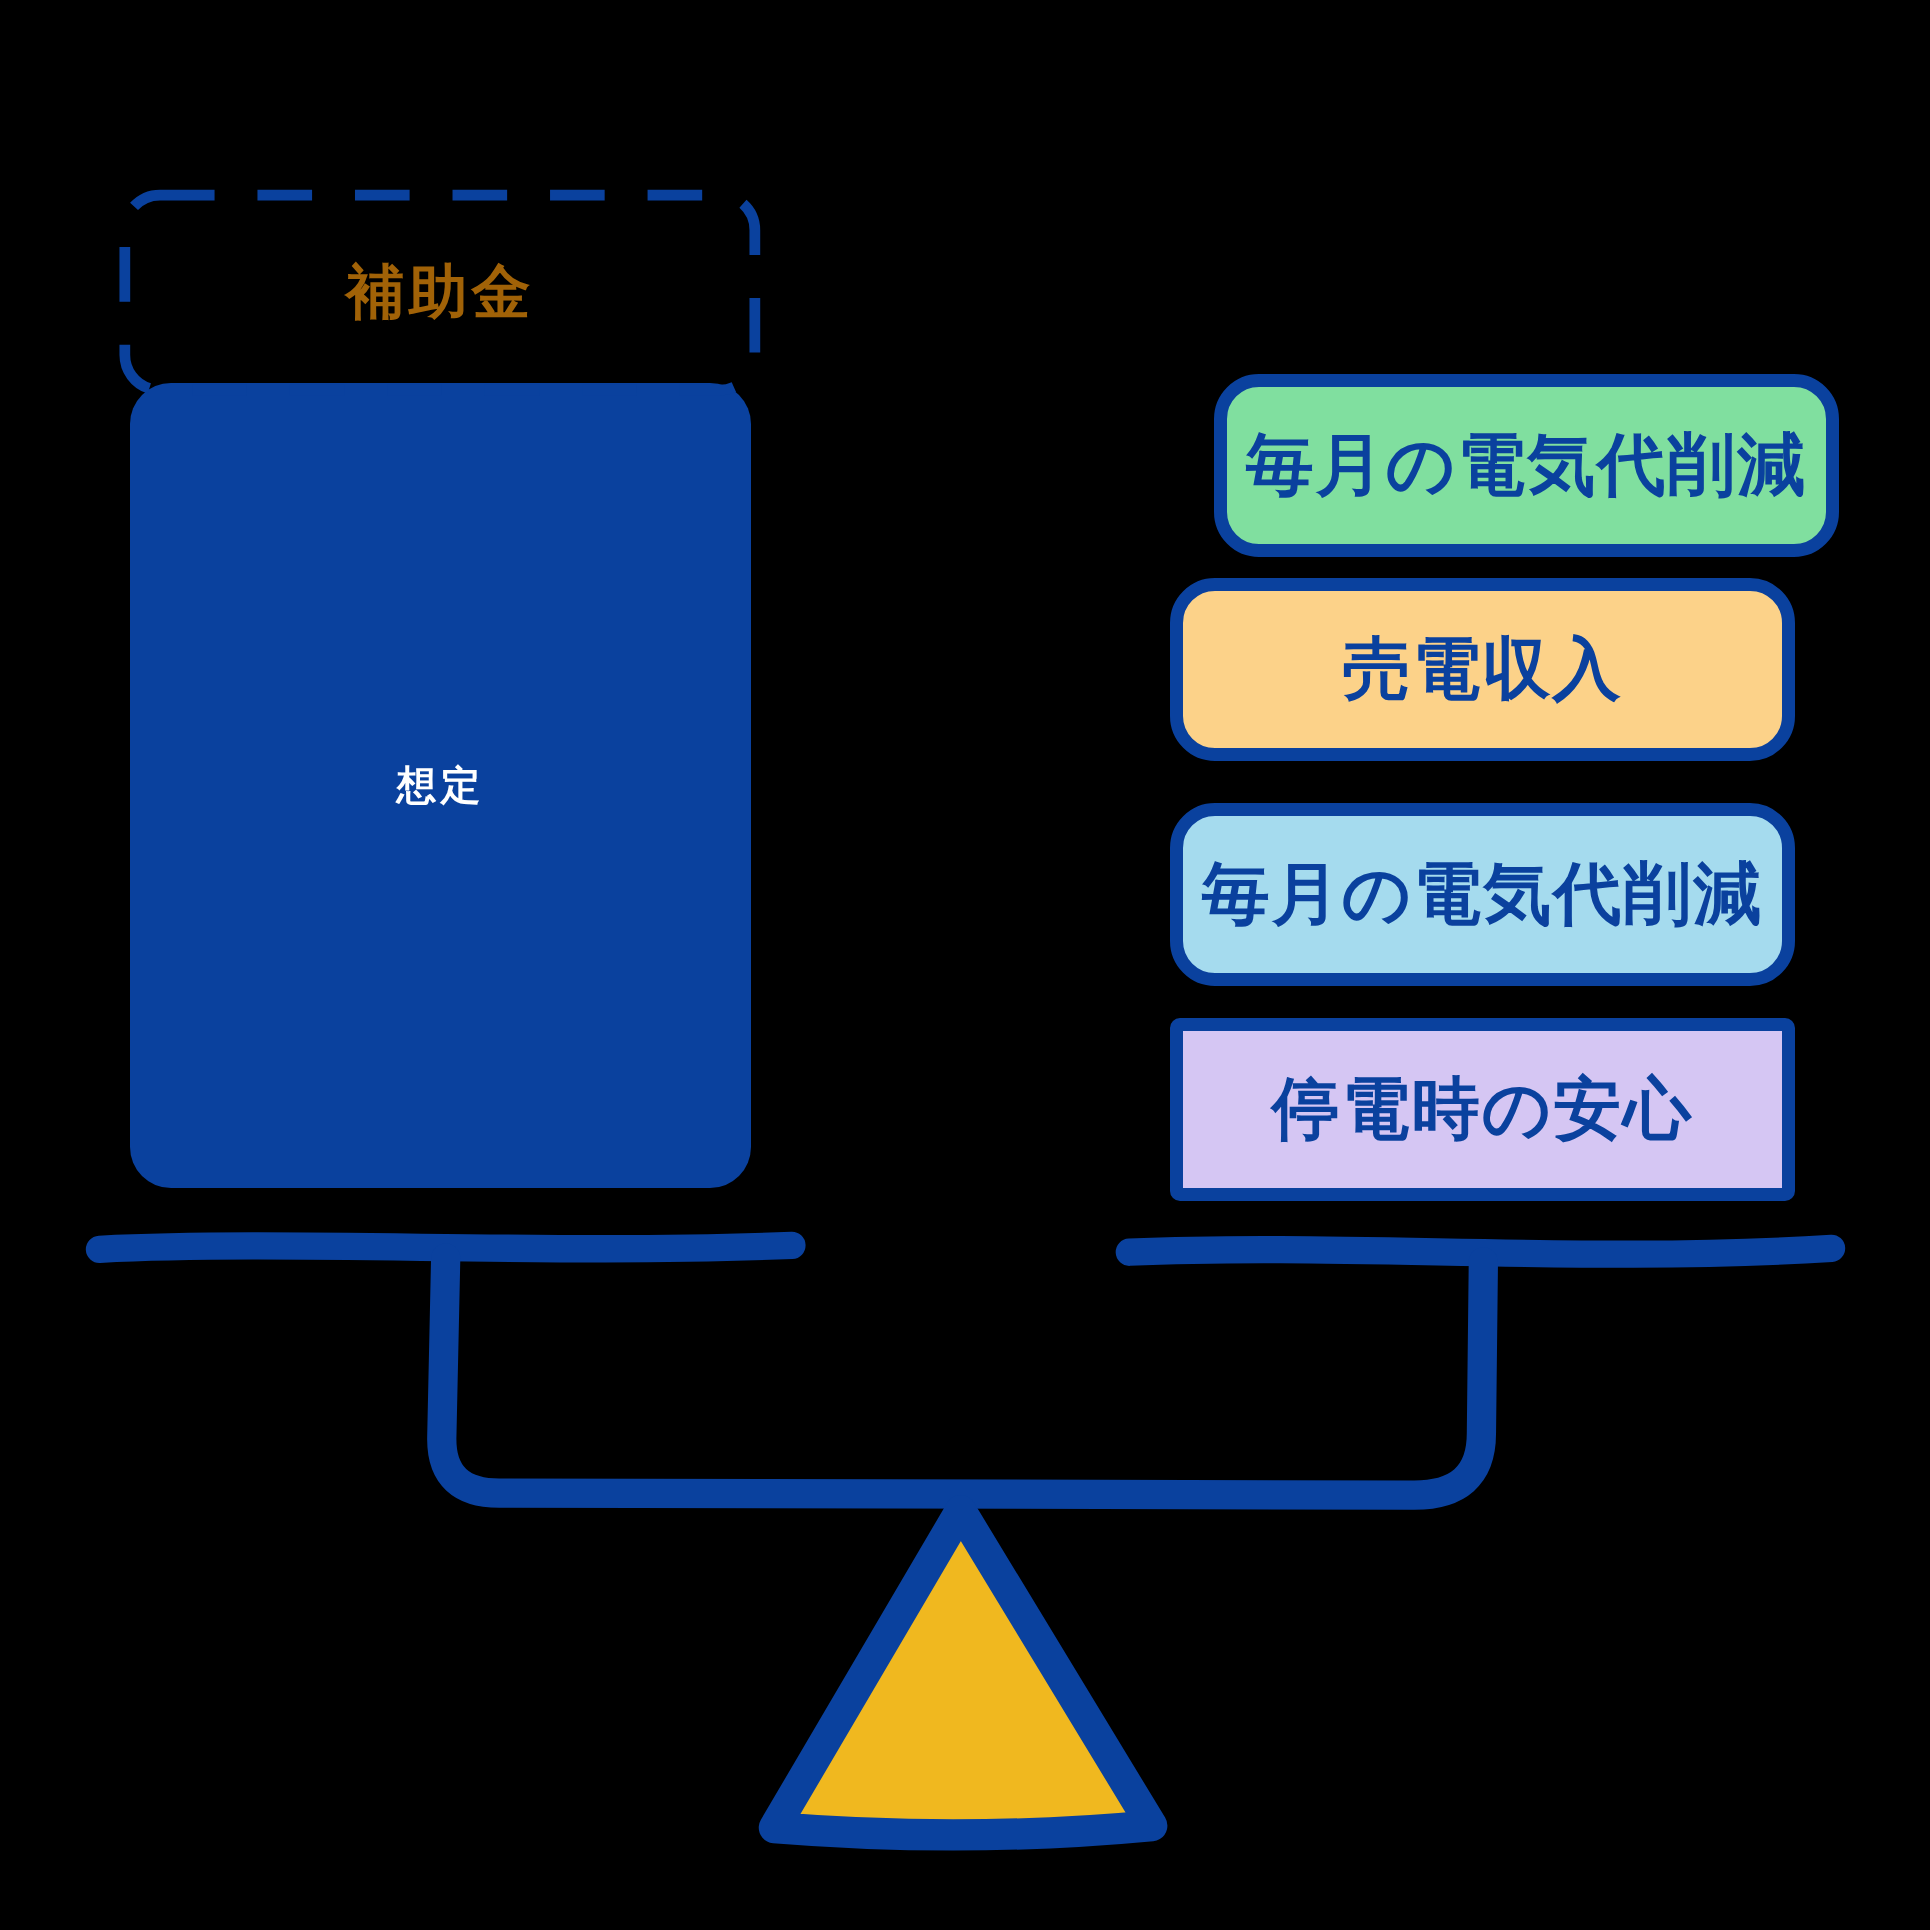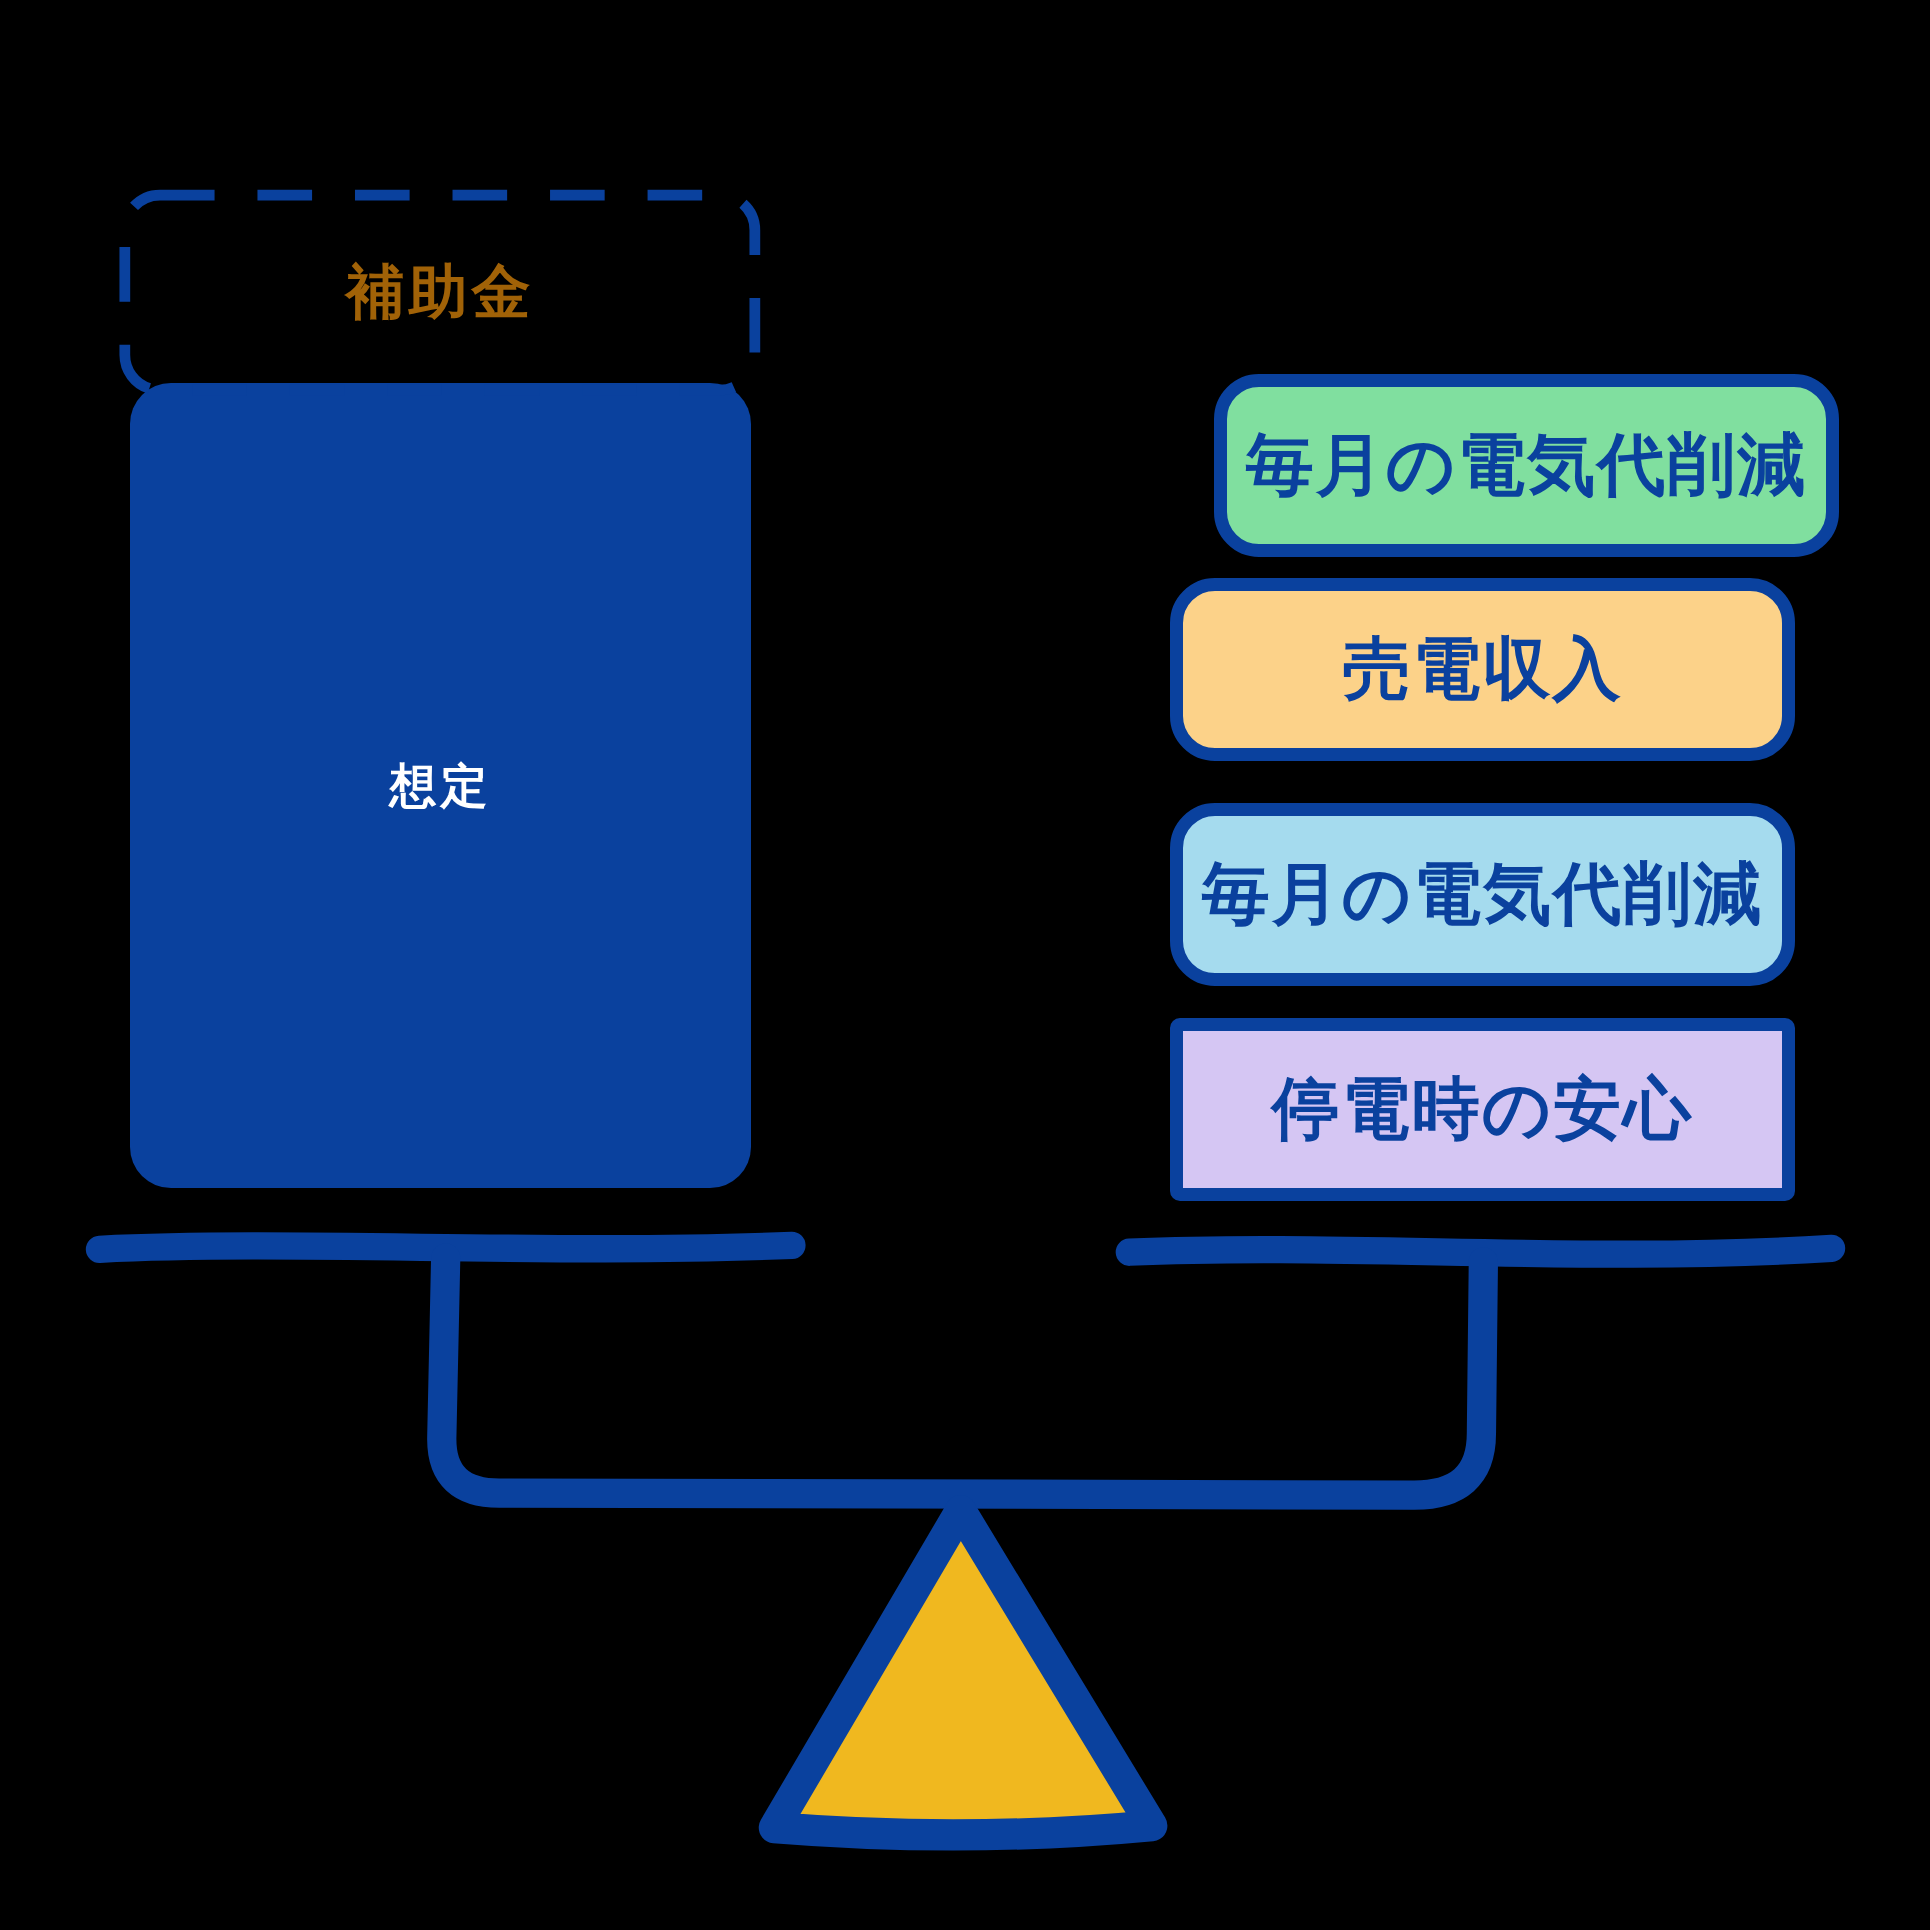--- a/index.html
+++ b/index.html
@@ -28,21 +28,21 @@
 
   
   .burden-box {
     left: 130px; top: 383px;
     width: 621px; height: 805px;
     background: #0A419E;
     border-radius: 41px;
     display: flex; flex-direction: column;
     align-items: center; justify-content: center;
     color: #FFFFFF;
-    font-size: 47px; font-weight: bold;
+    font-size: 40px; font-weight: bold;
     line-height: 115px;
     letter-spacing: 3.9px;
     text-align: center;
   }
 
   
   .chip {
     left: 1170px;
     width: 625px; height: 183px;
     box-sizing: border-box;

